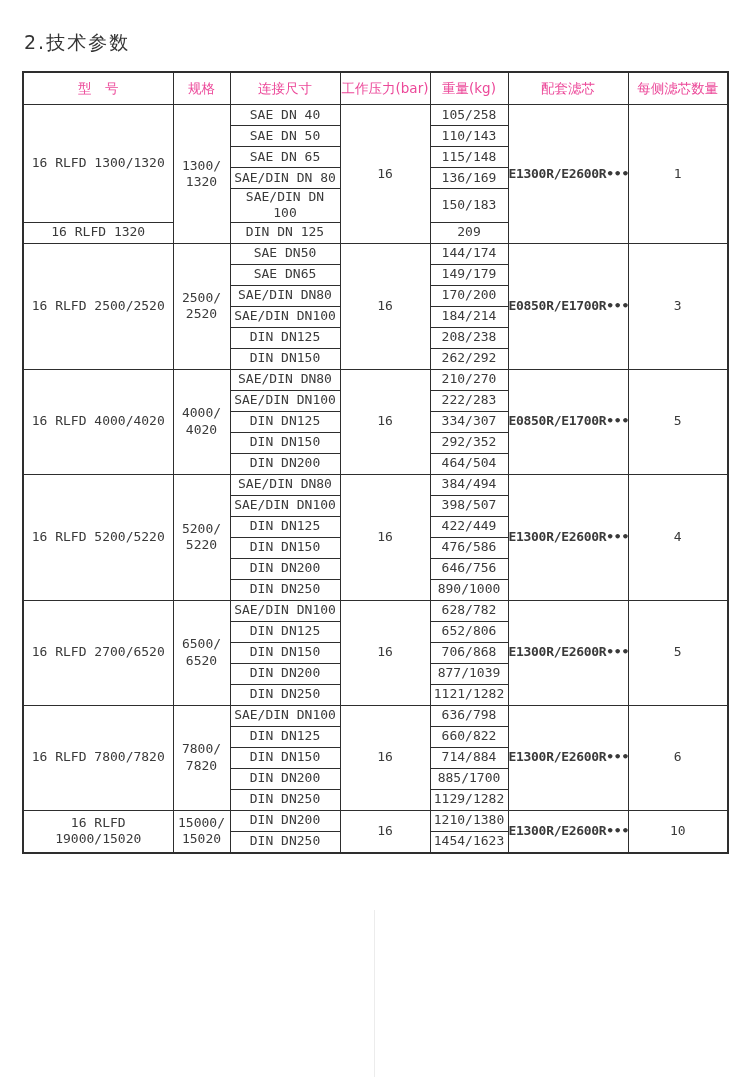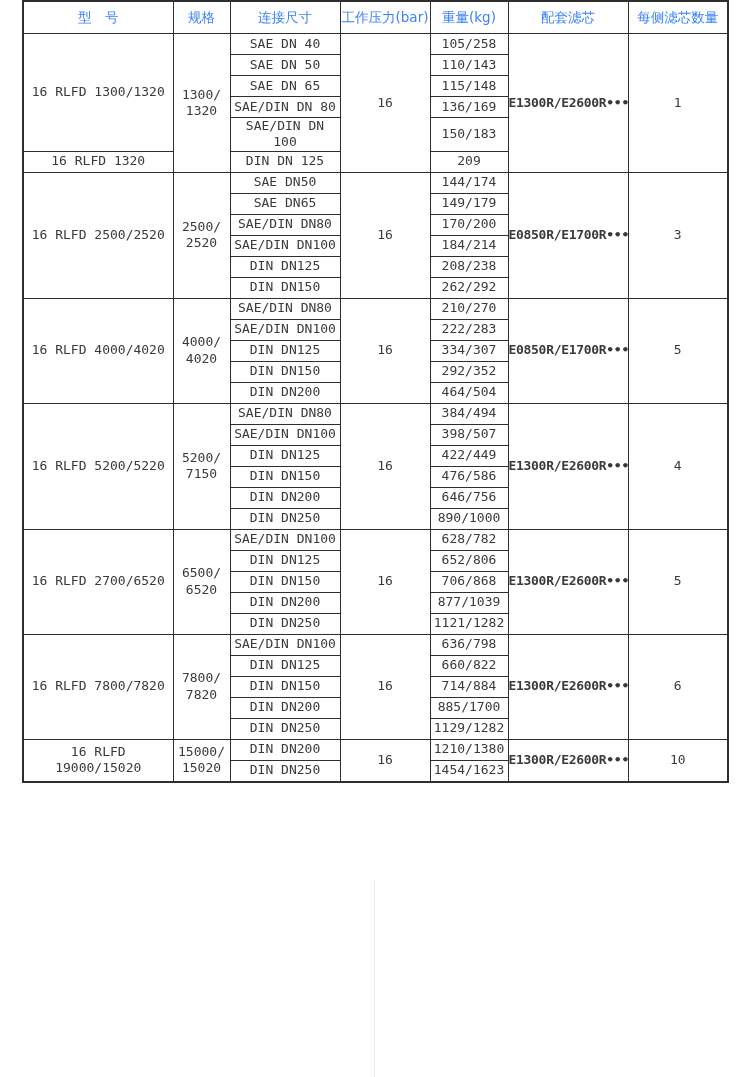--- a/index.html
+++ b/index.html
@@ -39,21 +39,21 @@
     padding: 0;
     text-align: center;
     vertical-align: middle;
     overflow: hidden;
     white-space: pre-line;
   }
   table.spec th {
     height: 31px;
     font-size: 13.5px;
     font-weight: normal;
-    color: #3b82f6;
+    color: #ec4899;
   }
   table.spec td {
     height: 20px;
     font-size: 13px;
     font-family: "DejaVu Sans Mono", "Liberation Mono", "DejaVu Sans", monospace;
     color: #3a3a3a;
     line-height: 1.25;
   }
   td.model-cell {
     text-align: left;
@@ -76,20 +76,21 @@
     top: 880px;
     width: 1px;
     height: 197px;
     background: #ececec;
   }
 </style>
 </head>
 <body>
 
 <div class="page">
+  <h2 class="title">2.技术参数</h2>
 
   <table class="spec">
     <colgroup>
       <col style="width:150px">
       <col style="width:57px">
       <col style="width:110px">
       <col style="width:90px">
       <col style="width:78px">
       <col style="width:120px">
       <col style="width:100px">
@@ -189,21 +190,21 @@
           <td class="connection-cell">DIN DN150</td>
           <td class="weight-cell">292/352</td>
         </tr>
         <tr>
           <td class="connection-cell">DIN DN200</td>
           <td class="weight-cell">464/504</td>
         </tr>
         <tr>
           <td class="model-cell" rowspan="6">16 RLFD 5200/5220</td>
           <td class="spec-cell" rowspan="6">5200/
-7150</td>
+5220</td>
           <td class="connection-cell">SAE/DIN DN80</td>
           <td class="pressure-cell" rowspan="6">16</td>
           <td class="weight-cell">384/494</td>
           <td class="filter-cell" rowspan="6">E1300R/E2600R•••</td>
           <td class="qty-cell" rowspan="6">4</td>
         </tr>
         <tr>
           <td class="connection-cell">SAE/DIN DN100</td>
           <td class="weight-cell">398/507</td>
         </tr>

